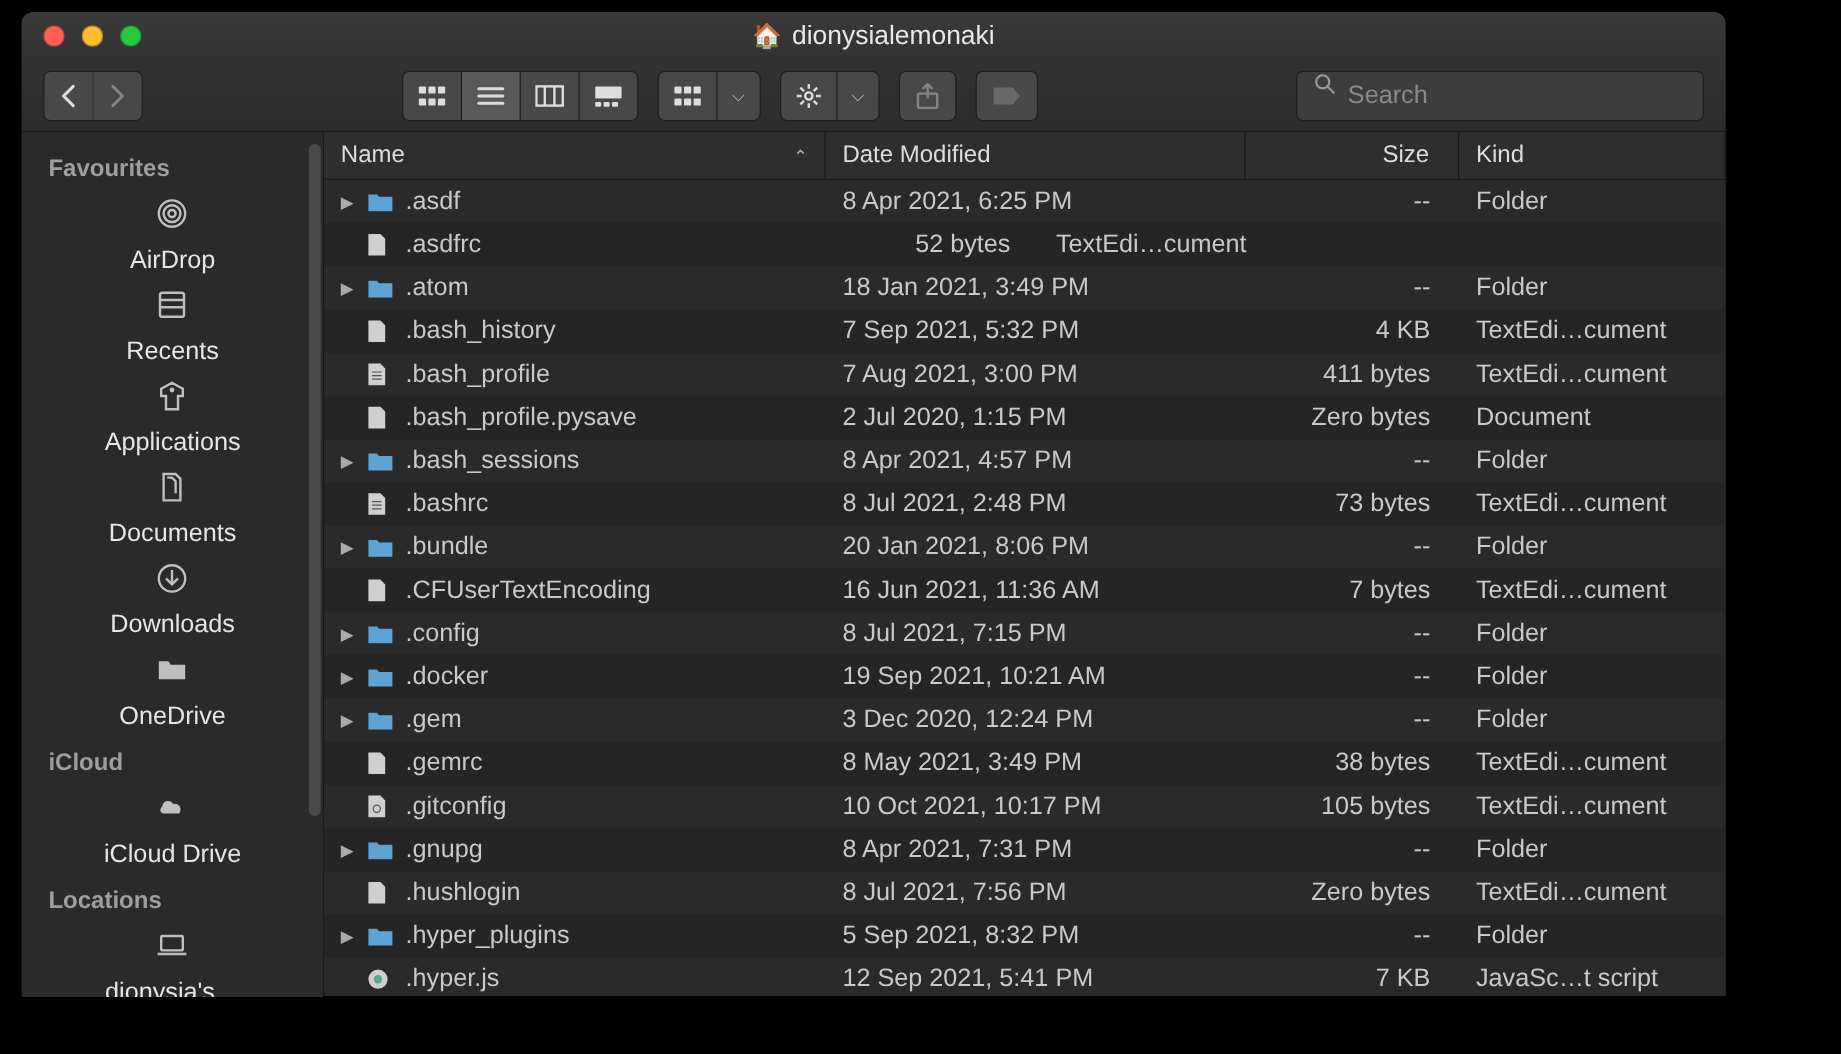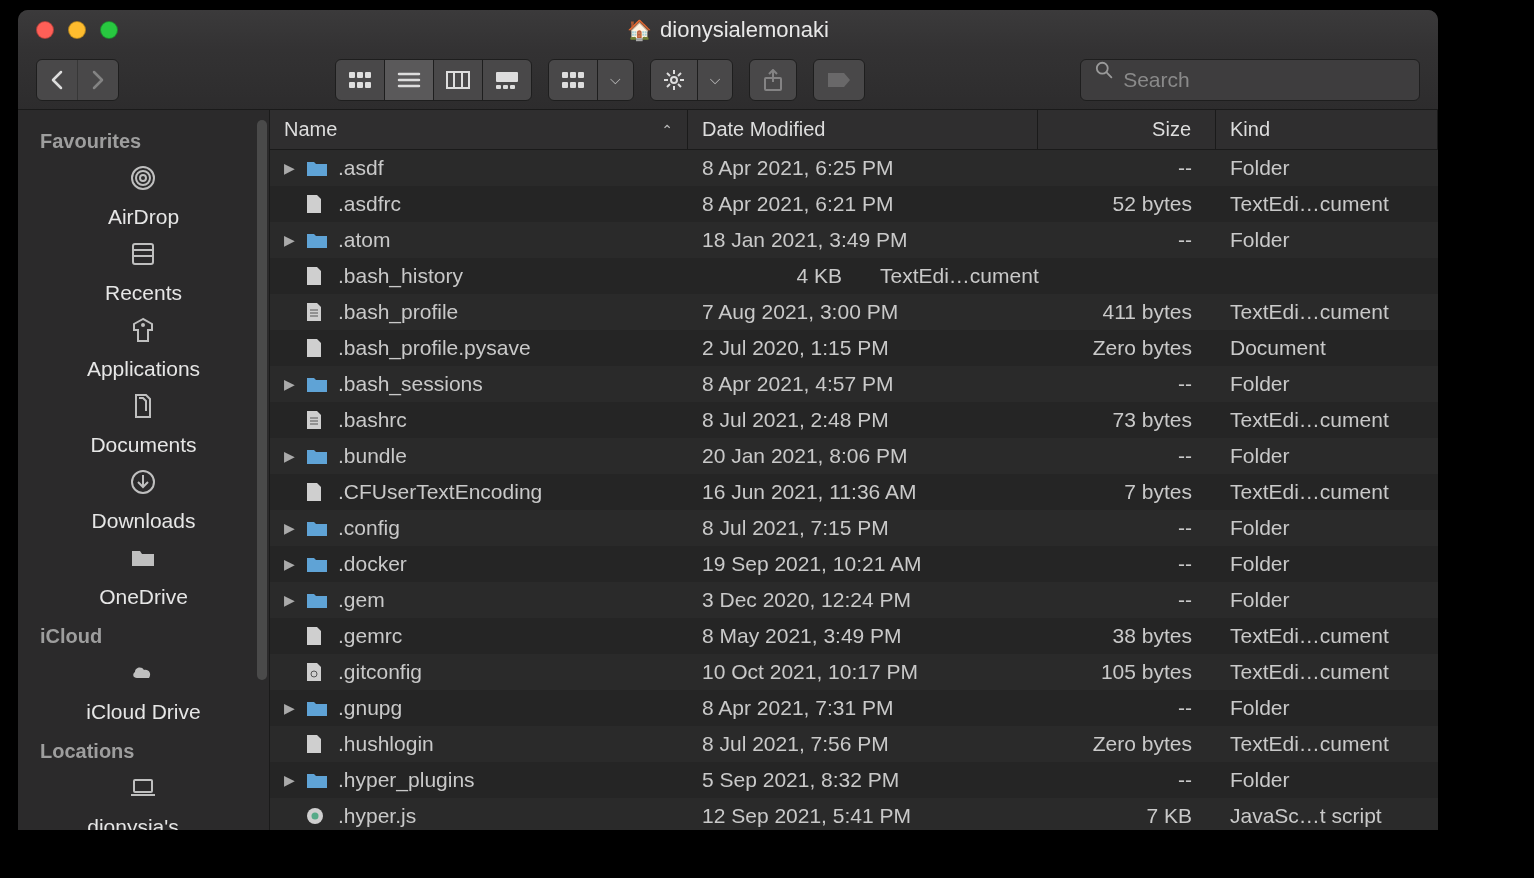--- a/index.html
+++ b/index.html
@@ -314,21 +314,20 @@
           <div class="row">
             <div class="c-name">
               <span class="tri"></span>
               <span class="fi">
                 <svg width="16" height="20" viewBox="0 0 16 20">
                   <path d="M1 1 H11 L15 5 V19 H1 Z" fill="#cfcfcf"></path>
                 </svg>
               </span>
               <span>.asdfrc</span>
             </div>
-            <div class="c-date">8 Apr 2021, 6:21 PM</div>
             <div class="c-size">52 bytes</div>
             <div class="c-kind">TextEdi…cument</div>
           </div>
           <div class="row">
             <div class="c-name">
               <span class="tri">▶</span>
               <span class="fi">
                 <svg width="22" height="18" viewBox="0 0 22 18">
                   <path d="M1 3 H8 L10 5 H21 V17 H1 Z" fill="#5fa3d6"></path>
                 </svg>
@@ -342,20 +341,21 @@
           <div class="row">
             <div class="c-name">
               <span class="tri"></span>
               <span class="fi">
                 <svg width="16" height="20" viewBox="0 0 16 20">
                   <path d="M1 1 H11 L15 5 V19 H1 Z" fill="#cfcfcf"></path>
                 </svg>
               </span>
               <span>.bash_history</span>
             </div>
+            <div class="c-date">7 Sep 2021, 5:32 PM</div>
             <div class="c-size">4 KB</div>
             <div class="c-kind">TextEdi…cument</div>
           </div>
           <div class="row">
             <div class="c-name">
               <span class="tri"></span>
               <span class="fi">
                 <svg width="16" height="20" viewBox="0 0 16 20">
                   <path d="M1 1 H11 L15 5 V19 H1 Z" fill="#cfcfcf"></path>
                   <g stroke="#555" stroke-width="1">

